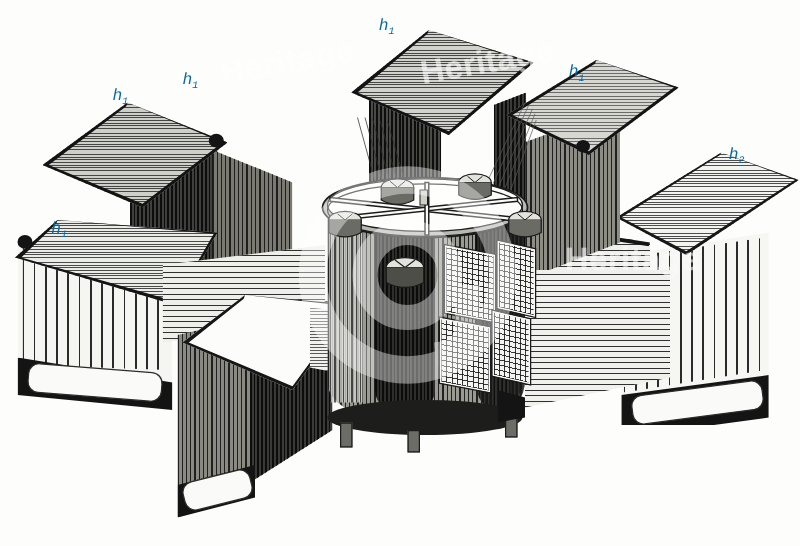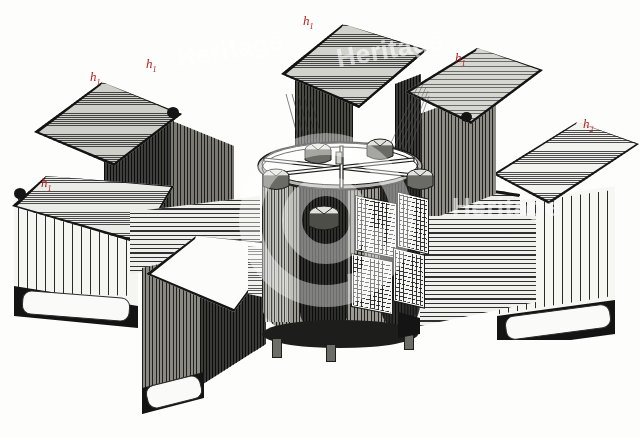--- a/index.html
+++ b/index.html
@@ -55,22 +55,22 @@
       repeating-linear-gradient(0deg, rgba(20,20,20,.85) 0 .8px, rgba(0,0,0,0) .8px 4.2px),
       repeating-linear-gradient(90deg, rgba(20,20,20,.85) 0 .8px, rgba(0,0,0,0) .8px 4.2px);
     border:1.6px solid #f7f7f5;
     outline:1.4px solid #1a1a1a;
   }
   .flat{background:#fbfbfa;}
   .ink{background:#141414;}
   .mid{background:#6d6d68;}
 
   
-  .lbl{position:absolute;font-family:Liberation Serif, serif;font-style:italic;
-       font-size:13px;color:#b91c1c;letter-spacing:0;line-height:1;
+  .lbl{position:absolute;font-family:Liberation Mono, monospace;font-style:italic;
+       font-size:13px;color:#0369a1;letter-spacing:0;line-height:1;
        white-space:nowrap;}
   .lbl sub{font-size:8px;font-style:italic;}
 
   
   .wm{position:absolute;pointer-events:none;font-family:"Liberation Sans",sans-serif;
       font-weight:700;color:rgba(255,255,255,.62);letter-spacing:.5px;
       text-shadow:0 0 1px rgba(255,255,255,.35);}
   .wmdark{color:rgba(250,250,250,.55);}
   #wmring{position:absolute;left:238px;top:132px;width:176px;height:176px;
           pointer-events:none;opacity:.42;}

